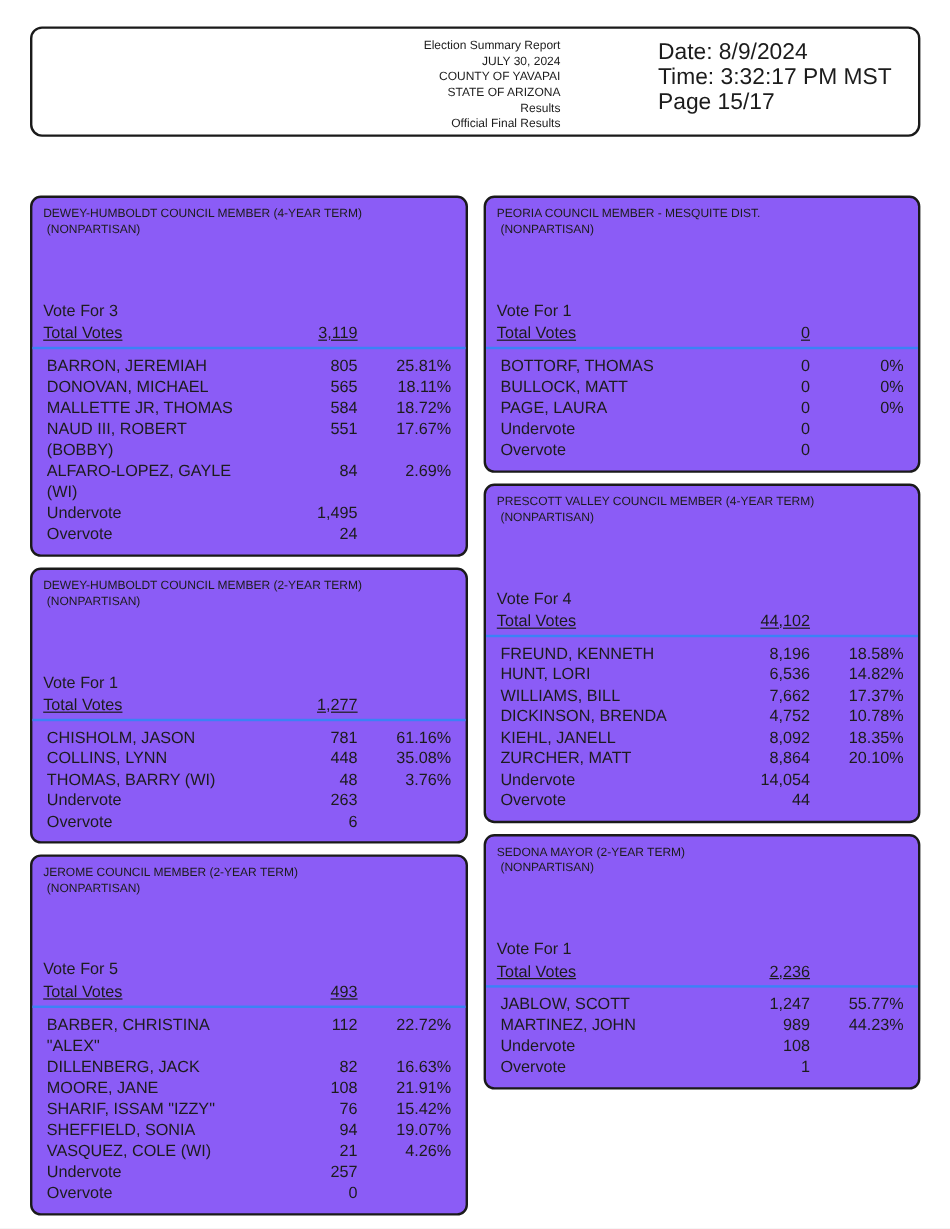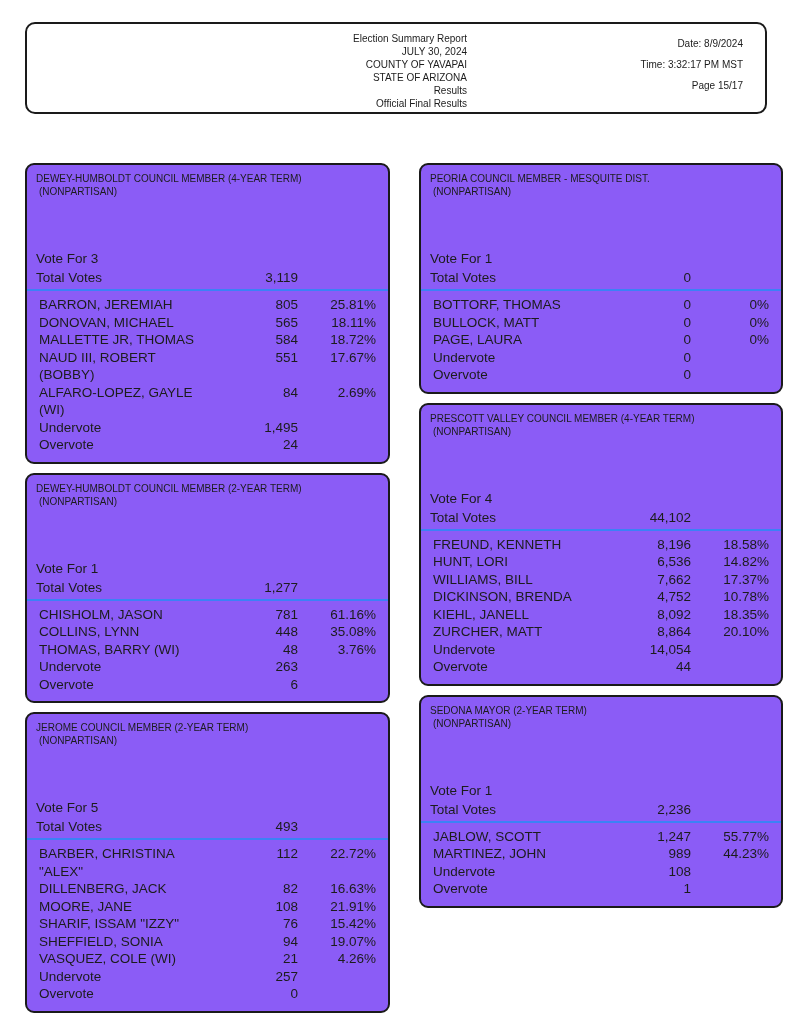--- a/index.html
+++ b/index.html
@@ -25,41 +25,40 @@
     position: absolute;
     left: 160px; top: 8px;
     width: 280px;
     text-align: right;
     font-size: 10px;
     line-height: 13px;
   }
   .report-meta-block {
     position: absolute;
     right: 22px; top: 9px;
-    text-align: right;
-    font-size: 10px;
+    font-size: 19px;
     line-height: 21px;
   }
   
   .summary-line {
     position: absolute;
     left: 26px; top: 131px;
     font-size: 14px;
     margin-top: 37px;
   }
   
   .col {
     position: absolute;
     top: 163px;
     display: flex;
     flex-direction: column;
     gap: 9px;
   }
   .col-left  { left: 25px;  width: 365px; }
-  .col-right { left: 419px; width: 364px; }
+  .col-right { left: 403px; width: 364px; }
 
   .contest {
     border: 2px solid #1a1a1a;
     border-radius: 9px;
     box-sizing: border-box;
     background: #8b5cf6;
   }
   .contest-head {
     height: 84px;
     box-sizing: border-box;
@@ -74,20 +73,21 @@
     font-size: 13.5px;
     line-height: 19px;
   }
   .total-row {
     display: grid;
     grid-template-columns: 1fr 90px 78px;
     height: 21px;
     padding: 0 12px 0 9px;
     font-size: 13.5px;
     line-height: 19px;
+    text-decoration: underline;
   }
   .rows {
     border-top: 2px solid #3b82f6;
     padding: 5px 12px 8px 12px;
   }
   .row {
     display: grid;
     grid-template-columns: 1fr 90px 78px;
     font-size: 13.5px;
     line-height: 17.5px;

